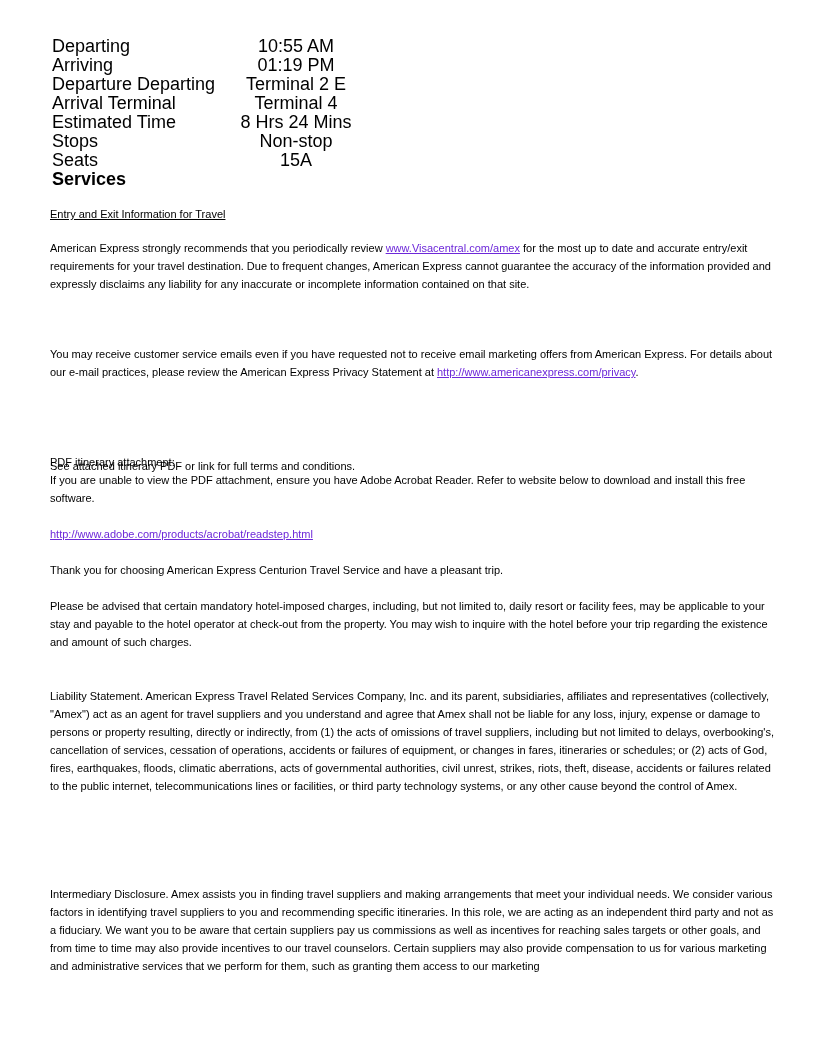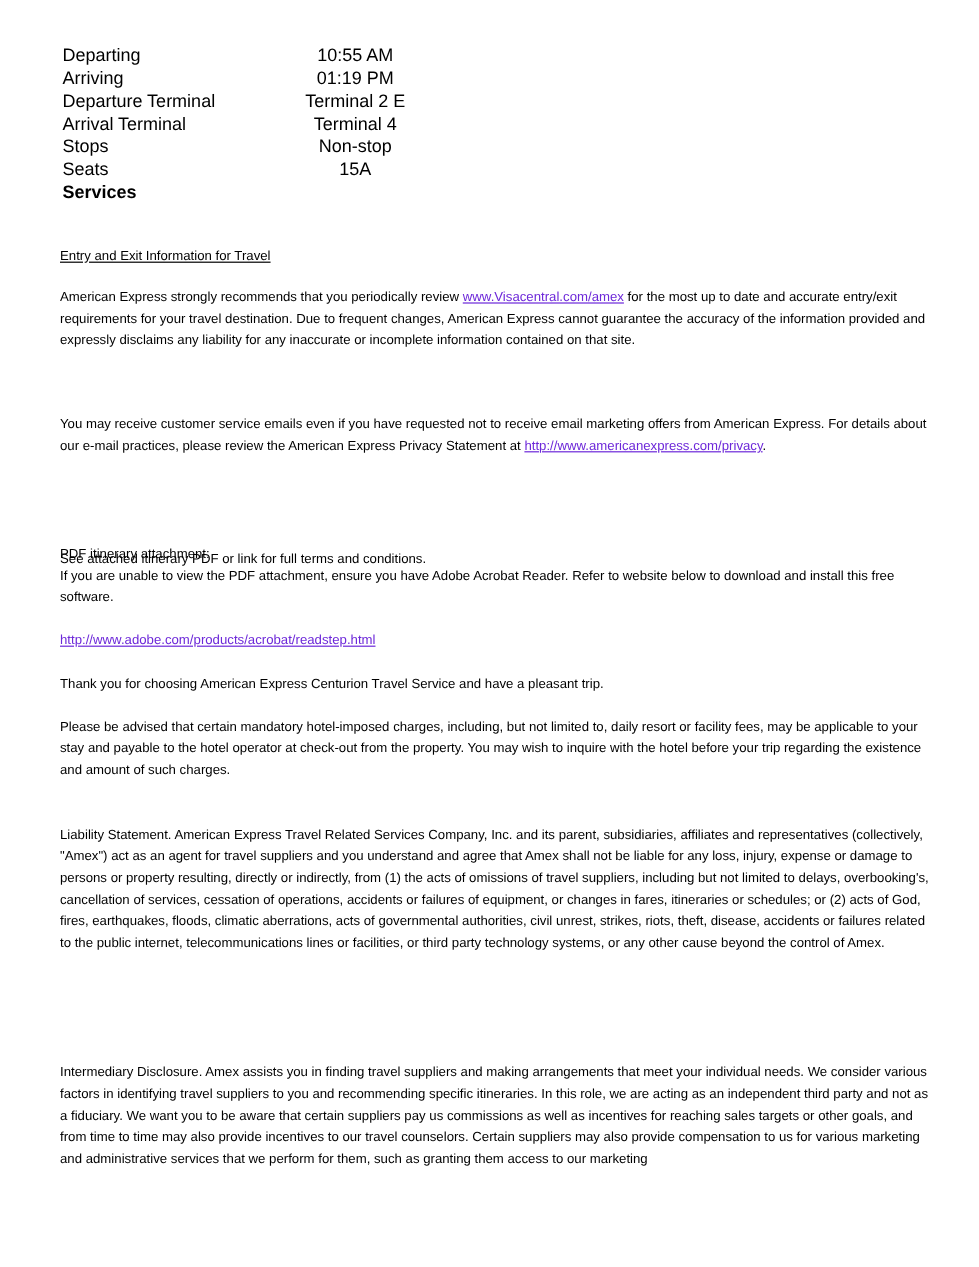--- a/index.html
+++ b/index.html
@@ -12,21 +12,21 @@
       height: 1056px;
       overflow: hidden;
       position: relative;
       font-family: "Liberation Sans", sans-serif;
       color: #000000;
     }
     .flight-table {
       position: absolute;
       left: 52px;
       top: 37px;
-      font-size: 15px;
+      font-size: 18px;
       line-height: 19px;
     }
     .flight-row {
       display: flex;
       height: 19px;
     }
     .flight-label {
       width: 164px;
     }
     .flight-value {
@@ -60,26 +60,30 @@
 <div class="flight-table">
   <div class="flight-row">
     <span class="flight-label">Departing</span>
     <span class="flight-value">10:55 AM</span>
   </div>
   <div class="flight-row">
     <span class="flight-label">Arriving</span>
     <span class="flight-value">01:19 PM</span>
   </div>
   <div class="flight-row">
-    <span class="flight-label">Departure Terminal</span>
+    <span class="flight-label">Departure Departing</span>
     <span class="flight-value">Terminal 2 E</span>
   </div>
   <div class="flight-row">
     <span class="flight-label">Arrival Terminal</span>
     <span class="flight-value">Terminal 4</span>
+  </div>
+  <div class="flight-row">
+    <span class="flight-label">Estimated Time</span>
+    <span class="flight-value">8 Hrs 24 Mins</span>
   </div>
   <div class="flight-row">
     <span class="flight-label">Stops</span>
     <span class="flight-value">Non-stop</span>
   </div>
   <div class="flight-row">
     <span class="flight-label">Seats</span>
     <span class="flight-value">15A</span>
   </div>
   <div class="flight-row">

